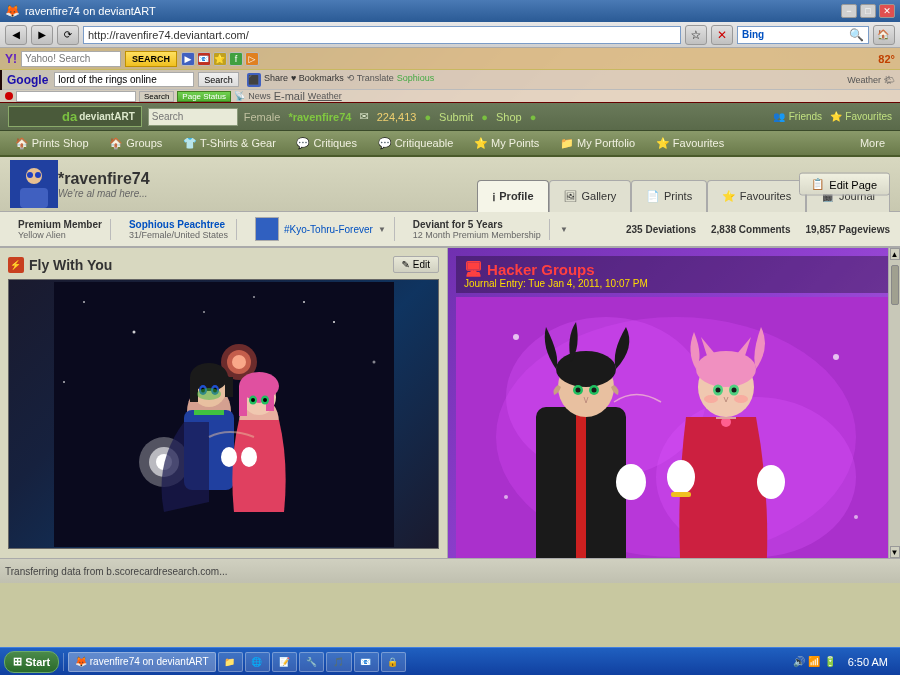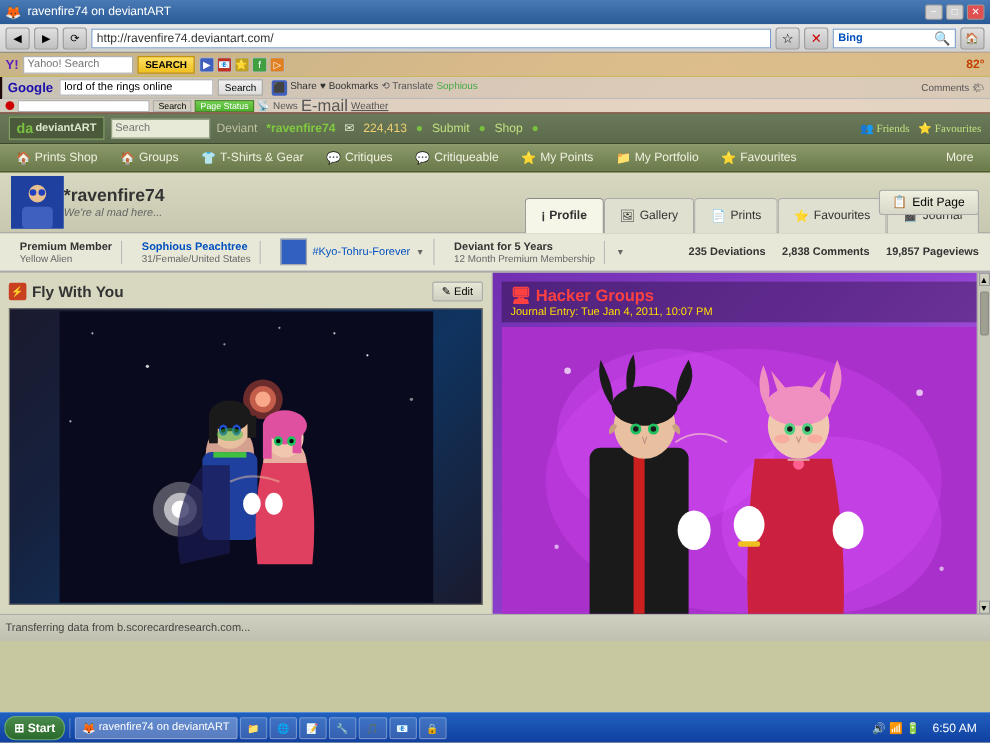--- a/index.html
+++ b/index.html
@@ -24,42 +24,42 @@
       background: linear-gradient(to bottom, #e8e8e8, #d0d0d0);
       height: 26px;
       display: flex;
       align-items: center;
       padding: 0 5px;
       gap: 4px;
       border-bottom: 1px solid #aaa;
     }
     .nav-btn { width: 22px; height: 20px; background: linear-gradient(to bottom, #e0e0e0, #c0c0c0); border: 1px solid #999; border-radius: 3px; display: flex; align-items: center; justify-content: center; font-size: 10px; cursor: pointer; }
     .address-bar { flex: 1; height: 18px; border: 1px solid #7a9cc8; background: white; padding: 0 4px; font-size: 11px; display: flex; align-items: center; color: #333; }
-    .search-bar { width: 112px; height: 18px; border: 1px solid #7a9cc8; background: white; padding: 0 4px; font-size: 11px; display: flex; align-items: center; }
+    .search-bar { width: 132px; height: 18px; border: 1px solid #7a9cc8; background: white; padding: 0 4px; font-size: 11px; display: flex; align-items: center; }
     .yahoo-search { width: 110px; height: 18px; border: 1px solid #aaa; background: white; font-size: 10px; padding: 0 3px; }
     .search-btn-yellow { height: 18px; padding: 0 6px; background: linear-gradient(to bottom, #ffe060, #f0c020); border: 1px solid #c09000; font-size: 10px; font-weight: bold; cursor: pointer; }
     .toolbar-icons { display: flex; gap: 2px; align-items: center; }
     .toolbar-icon { width: 18px; height: 18px; background: #ddd; border: 1px solid #bbb; border-radius: 2px; display: flex; align-items: center; justify-content: center; font-size: 9px; cursor: pointer; }
     .google-label { font-weight: bold; color: #1a0dab; font-size: 12px; margin-right: 2px; }
     .toolbar-row2-btn { height: 16px; padding: 0 5px; background: linear-gradient(to bottom, #f0f0f0, #ddd); border: 1px solid #aaa; font-size: 10px; cursor: pointer; }
 
     
     .da-header {
       background: linear-gradient(to bottom, #6a7a5a, #5a6a4a);
       height: 28px;
       display: flex;
       align-items: center;
       padding: 0 8px;
       gap: 6px;
       border-bottom: 1px solid #3a4a2a;
     }
     .da-logo { background: #4a5a3a; border: 1px solid #8aaa6a; padding: 2px 6px; font-size: 11px; color: #dde8cc; font-weight: bold; display: flex; align-items: center; gap: 2px; }
     .da-search-box { width: 90px; height: 18px; border: 1px solid #8a9a7a; background: #e8ead8; font-size: 10px; padding: 0 3px; }
     .da-nav-items { display: flex; gap: 8px; flex: 1; align-items: center; color: #dde8cc; font-size: 11px; }
-    .da-nav-right { display: flex; gap: 8px; align-items: center; color: #c8e0a0; font-size: 10px; font-family: Liberation Serif, serif; }
+    .da-nav-right { display: flex; gap: 8px; align-items: center; color: #c8e0a0; font-size: 10px; }
 
     
     .da-nav-bar {
       background: linear-gradient(to bottom, #8a9a6a, #6a7a4a);
       height: 26px;
       display: flex;
       align-items: center;
       padding: 0 5px;
       gap: 1px;
       border-bottom: 2px solid #4a5a2a;
@@ -332,43 +332,43 @@
     <span class="google-label">Google</span>
     <input type="text" style="width: 140px; height: 15px; border: 1px solid rgb(170, 170, 170); font-size: 10px; padding: 0px 3px;" value="lord of the rings online">
     <button class="toolbar-row2-btn" style="height:15px; font-size:9px;">Search</button>
     <div style="display:flex; gap:3px; margin-left:4px;">
       <div class="mini-icon blue">⬛</div>
       <span style="font-size:9px; color:#333;">Share</span>
       <span style="font-size:9px; color:#333;">♥ Bookmarks</span>
       <span style="font-size:9px; color:#555;">⟲ Translate</span>
       <span style="font-size:9px; color:#4a4;">Sophious</span>
     </div>
-    <span style="margin-left:auto; font-size:9px; color:#555;">Comments 🌤</span>
+    <span style="margin-left:auto; font-size:9px; color:#555;">Weather 🌤</span>
   </div>
 
   <div style="position:absolute; top:42px; left:0; right:0; height:13px; background:rgba(230,225,210,0.9); display:flex; align-items:center; padding:0 5px; gap:3px; border-bottom:1px solid #bbb;">
     <span style="width:8px; height:8px; background:#c00; border-radius:50%; display:inline-block;"></span>
     <input style="width: 120px; height: 11px; border: 1px solid rgb(170, 170, 170); font-size: 9px;">
     <button style="height:11px; padding:0 4px; background:linear-gradient(to bottom,#e8e0,#d0d0c0); border:1px solid #aaa; font-size:8px; cursor:pointer;">Search</button>
     <button style="height:11px; padding:0 4px; background:linear-gradient(to bottom,#70d050,#50b030); border:1px solid #408020; color:white; font-size:8px; cursor:pointer;">Page Status</button>
     <span style="font-size:9px; color:#555;">📡</span>
     <span style="font-size:9px; color:#555;">News</span>
-    <span style="font-size:15px; color:#555;">E-mail</span>
+    <span style="font-size:11px; color:#555;">E-mail</span>
     <span style="font-size:9px; color:#555;text-decoration:underline;">Weather</span>
   </div>
 </div>
 
 <div class="da-header">
   <div class="da-logo">
-    <span style="color:#7ac040; font-weight:900; font-size:13px;">da</span>
+    <span style="color:#7ac040; font-weight:900; font-size:13px;margin-left:47px;">da</span>
     <span style="font-size:10px;">deviantART</span>
   </div>
   <input type="text" class="da-search-box" placeholder="Search" style="">
   <div class="da-nav-items">
-    <span style="color:#c0c0a0;">Deviant</span>
+    <span style="color:#c0c0a0;">Female</span>
     <span style="color:#80c840; font-weight:bold; cursor:pointer;">*ravenfire74</span>
     <span style="cursor:pointer;">✉</span>
     <span style="color:#f0d070;">224,413</span>
     <span class="da-green">●</span>
     <span style="cursor:pointer; color:#c0e080;">Submit</span>
     <span class="da-green">●</span>
     <span style="cursor:pointer; color:#c0e080;">Shop</span>
     <span class="da-green">●</span>
   </div>
   <div class="da-nav-right">

